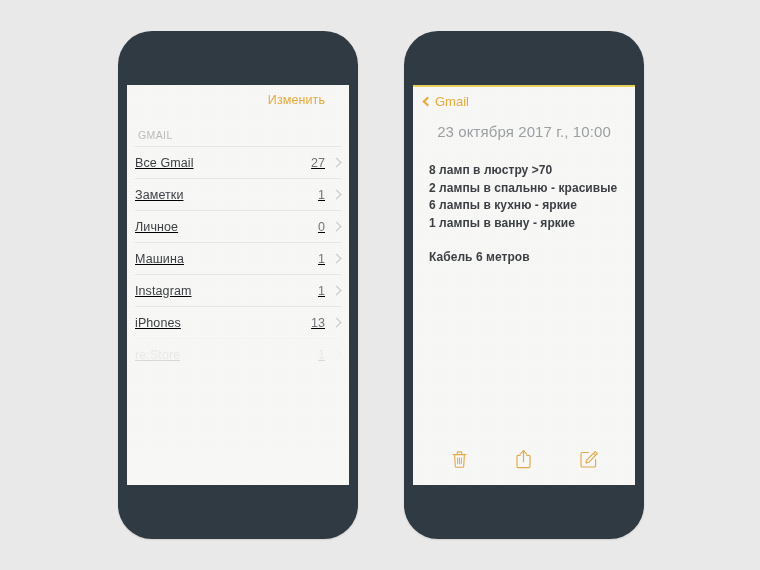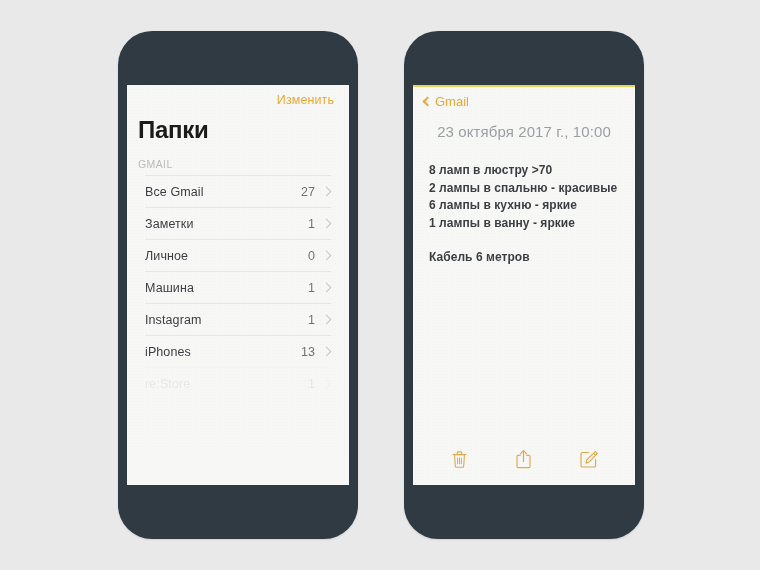--- a/index.html
+++ b/index.html
@@ -60,21 +60,21 @@
   }
 
   .inner { position: relative; z-index: 2; height: 100%; }
 
   
   .edit-row {
     height: 30px;
     display: flex;
     align-items: center;
     justify-content: flex-end;
-    padding: 0 15px;
+    padding: 0 24px;
   }
   .edit-link {
     color: #e8a93a;
     font-size: 12.5px;
     letter-spacing: .1px;
   }
 
   .page-title {
     font-size: 24px;
     font-weight: bold;
@@ -89,22 +89,23 @@
     padding: 14px 11px 5px 11px;
     letter-spacing: .4px;
   }
 
   .list { padding: 0 0 0 0; }
 
   .row {
     display: flex;
     align-items: center;
     height: 32px;
-    margin: 0 18px;
+    margin: 0 8px;
     border-top: 1px solid #e6e6e4;
+    text-decoration: underline;
   }
   .row:first-child { border-top: 1px solid #e6e6e4; }
 
   .row-label {
     flex: 1;
     font-size: 12.5px;
     color: #3b3f44;
     letter-spacing: .1px;
   }
   .row-count {
@@ -189,21 +190,20 @@
 <div class="stage">
 
   <div class="phone phone-left">
     <div class="screen">
       <div class="inner">
 
         <div class="edit-row">
           <span class="edit-link">Изменить</span>
         </div>
 
-        <div class="page-title">Папки</div>
 
         <div class="section-label">GMAIL</div>
 
         <div class="list">
 
           <div class="row">
             <span class="row-label">Все Gmail</span>
             <span class="row-count">27</span>
             <span class="chev"></span>
           </div>

